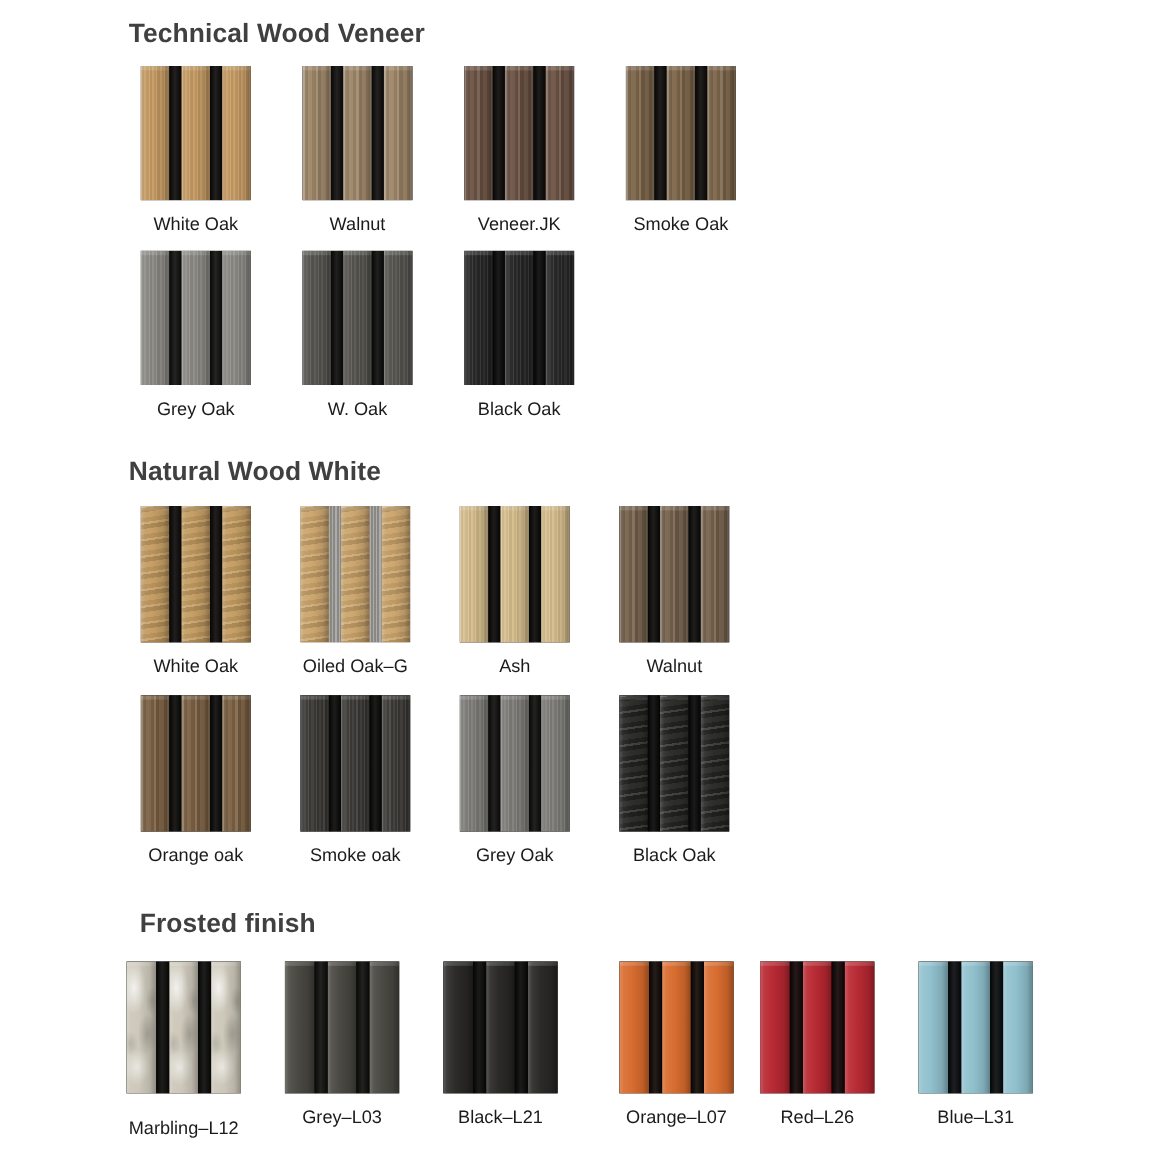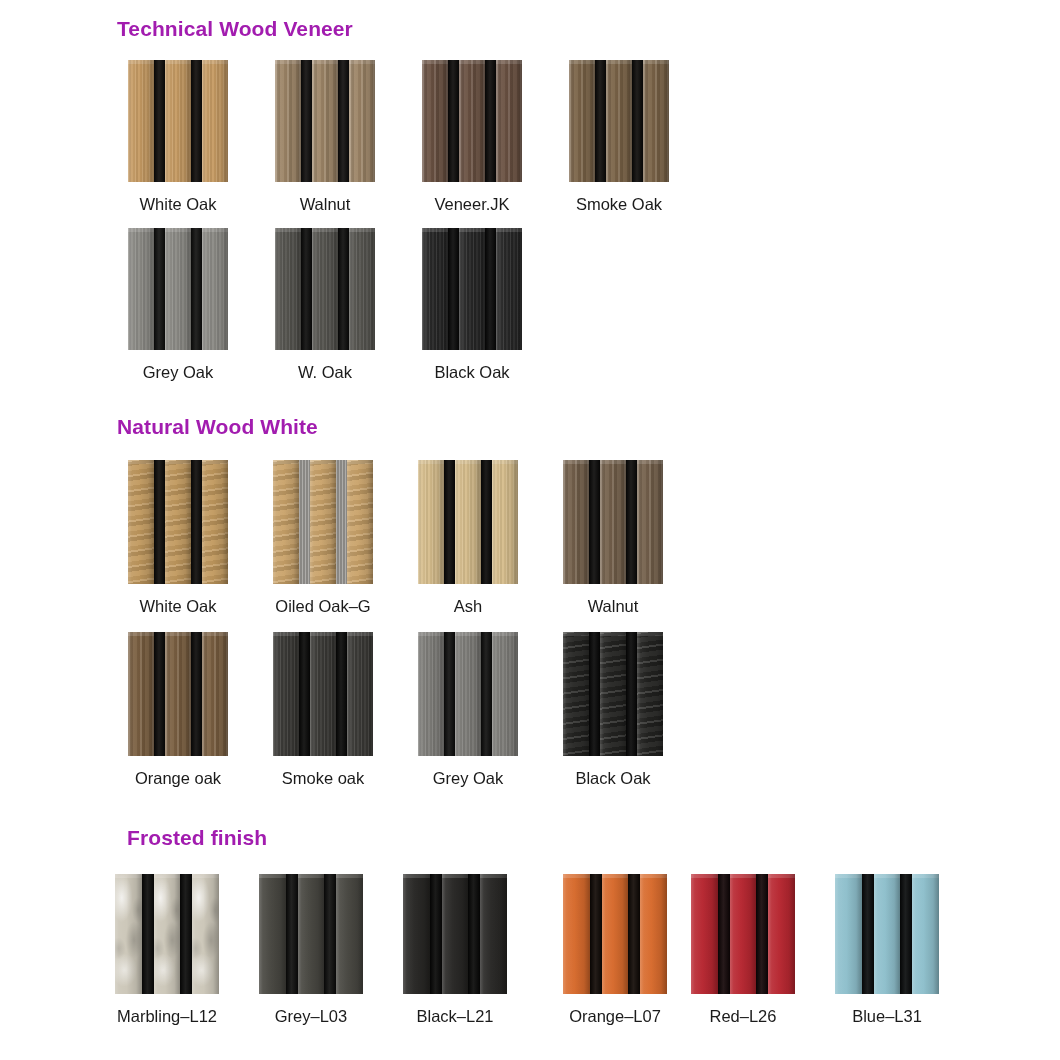--- a/index.html
+++ b/index.html
@@ -17,23 +17,23 @@
   .page {
     position: relative;
     width: 1060px;
     height: 1060px;
     background: #ffffff;
   }
 
   
   .section { position: absolute; }
   .section-title {
-    font-size: 21px;
+    font-size: 24px;
     font-weight: bold;
-    color: #a21caf;
+    color: #404040;
     letter-spacing: 0.1px;
     white-space: nowrap;
   }
   .cell {
     display: flex;
     flex-direction: column;
     align-items: center;
   }
   .cell-label {
     font-size: 16.5px;
@@ -414,21 +414,21 @@
           <div class="slat" style="width: 27px; background: rgb(205, 200, 186);">
             <div class="slat-grain" style="background-image: radial-gradient(18px 40px at 25% 20%, rgba(255, 255, 255, 0.75), rgba(255, 255, 255, 0) 60%), radial-gradient(14px 30px at 70% 55%, rgba(0, 0, 0, 0.16), rgba(0, 0, 0, 0) 62%), radial-gradient(20px 26px at 35% 80%, rgba(255, 255, 255, 0.55), rgba(255, 255, 255, 0) 64%), radial-gradient(10px 22px at 85% 30%, rgba(0, 0, 0, 0.13), rgba(0, 0, 0, 0) 60%), radial-gradient(12px 18px at 12% 62%, rgba(0, 0, 0, 0.12), rgba(0, 0, 0, 0) 62%);"></div>
           </div>
           <div class="gap" style="width: 12px;">
             <div class="gap-inner" style="background: linear-gradient(to right, rgba(0, 0, 0, 0.55), rgba(255, 255, 255, 0.07) 45%, rgba(0, 0, 0, 0.5)) rgb(13, 13, 12);"></div>
           </div>
           <div class="slat" style="width: 27px; background: rgb(205, 200, 186);">
             <div class="slat-grain" style="background-image: radial-gradient(18px 40px at 25% 20%, rgba(255, 255, 255, 0.75), rgba(255, 255, 255, 0) 60%), radial-gradient(14px 30px at 70% 55%, rgba(0, 0, 0, 0.16), rgba(0, 0, 0, 0) 62%), radial-gradient(20px 26px at 35% 80%, rgba(255, 255, 255, 0.55), rgba(255, 255, 255, 0) 64%), radial-gradient(10px 22px at 85% 30%, rgba(0, 0, 0, 0.13), rgba(0, 0, 0, 0) 60%), radial-gradient(12px 18px at 12% 62%, rgba(0, 0, 0, 0.12), rgba(0, 0, 0, 0) 62%);"></div>
           </div>
         </div>
-        <div class="cell-label" style="margin-top: 14px; text-align: center;">Marbling–L12</div>
+        <div class="cell-label" style="margin-top: 24px; text-align: center;">Marbling–L12</div>
       </div>
       <div class="cell" style="position: absolute; left: 259px; top: 874px; width: 104px;">
         <div class="swatch" style="width: 104px; height: 120px; background: rgb(17, 17, 16);">
           <div class="slat" style="width: 27px; background: rgb(70, 69, 63);">
             <div class="slat-grain" style="background-image: linear-gradient(to right, rgba(255, 255, 255, 0.05), rgba(0, 0, 0, 0.03));"></div>
           </div>
           <div class="gap" style="width: 12px;">
             <div class="gap-inner" style="background: linear-gradient(to right, rgba(0, 0, 0, 0.55), rgba(255, 255, 255, 0.07) 45%, rgba(0, 0, 0, 0.5)) rgb(17, 17, 16);"></div>
           </div>
           <div class="slat" style="width: 27px; background: rgb(70, 69, 63);">

